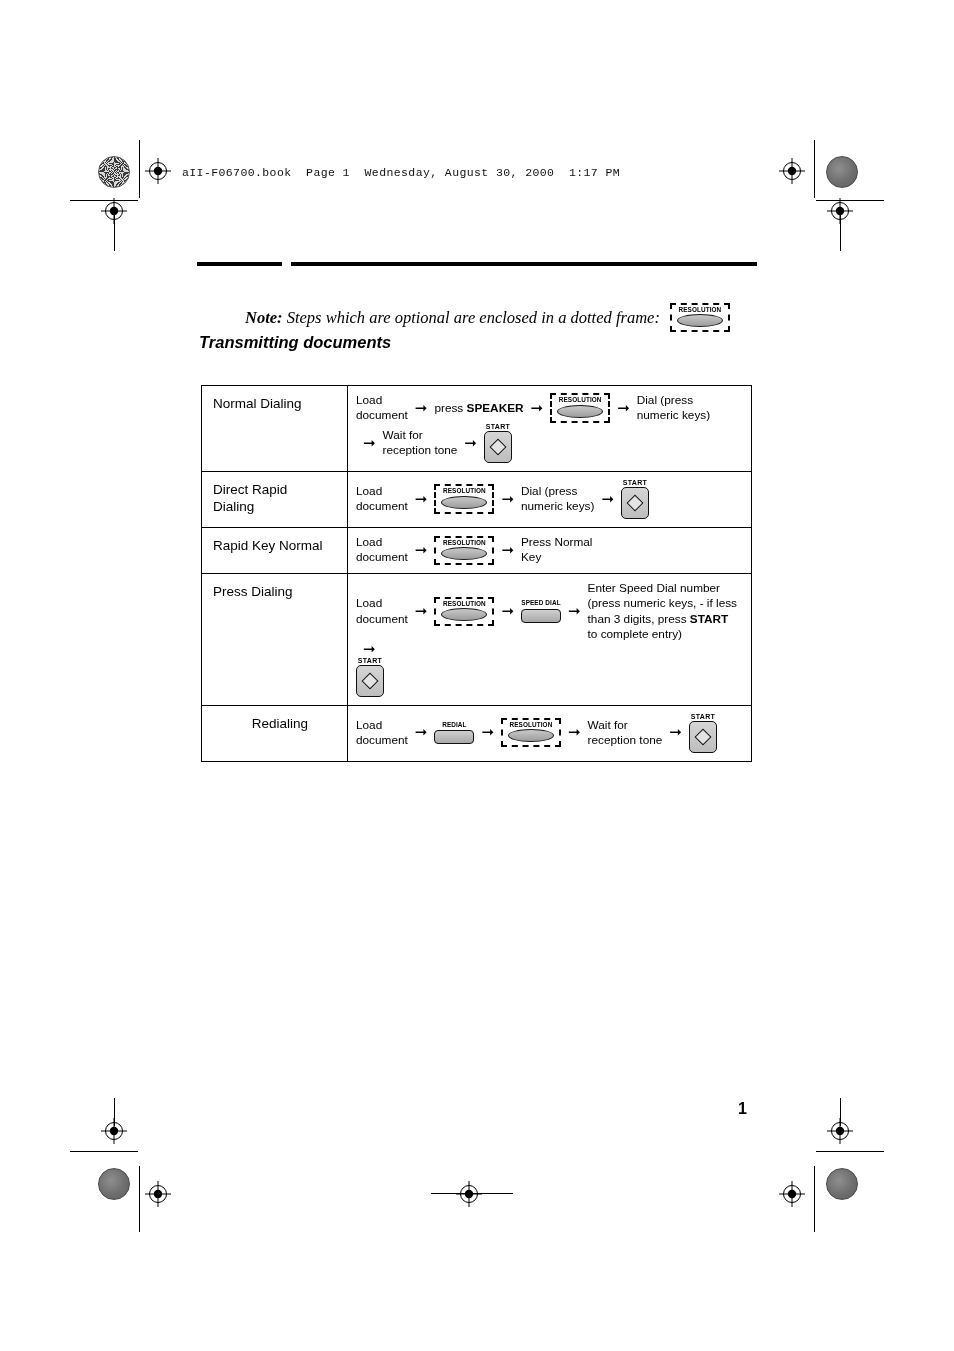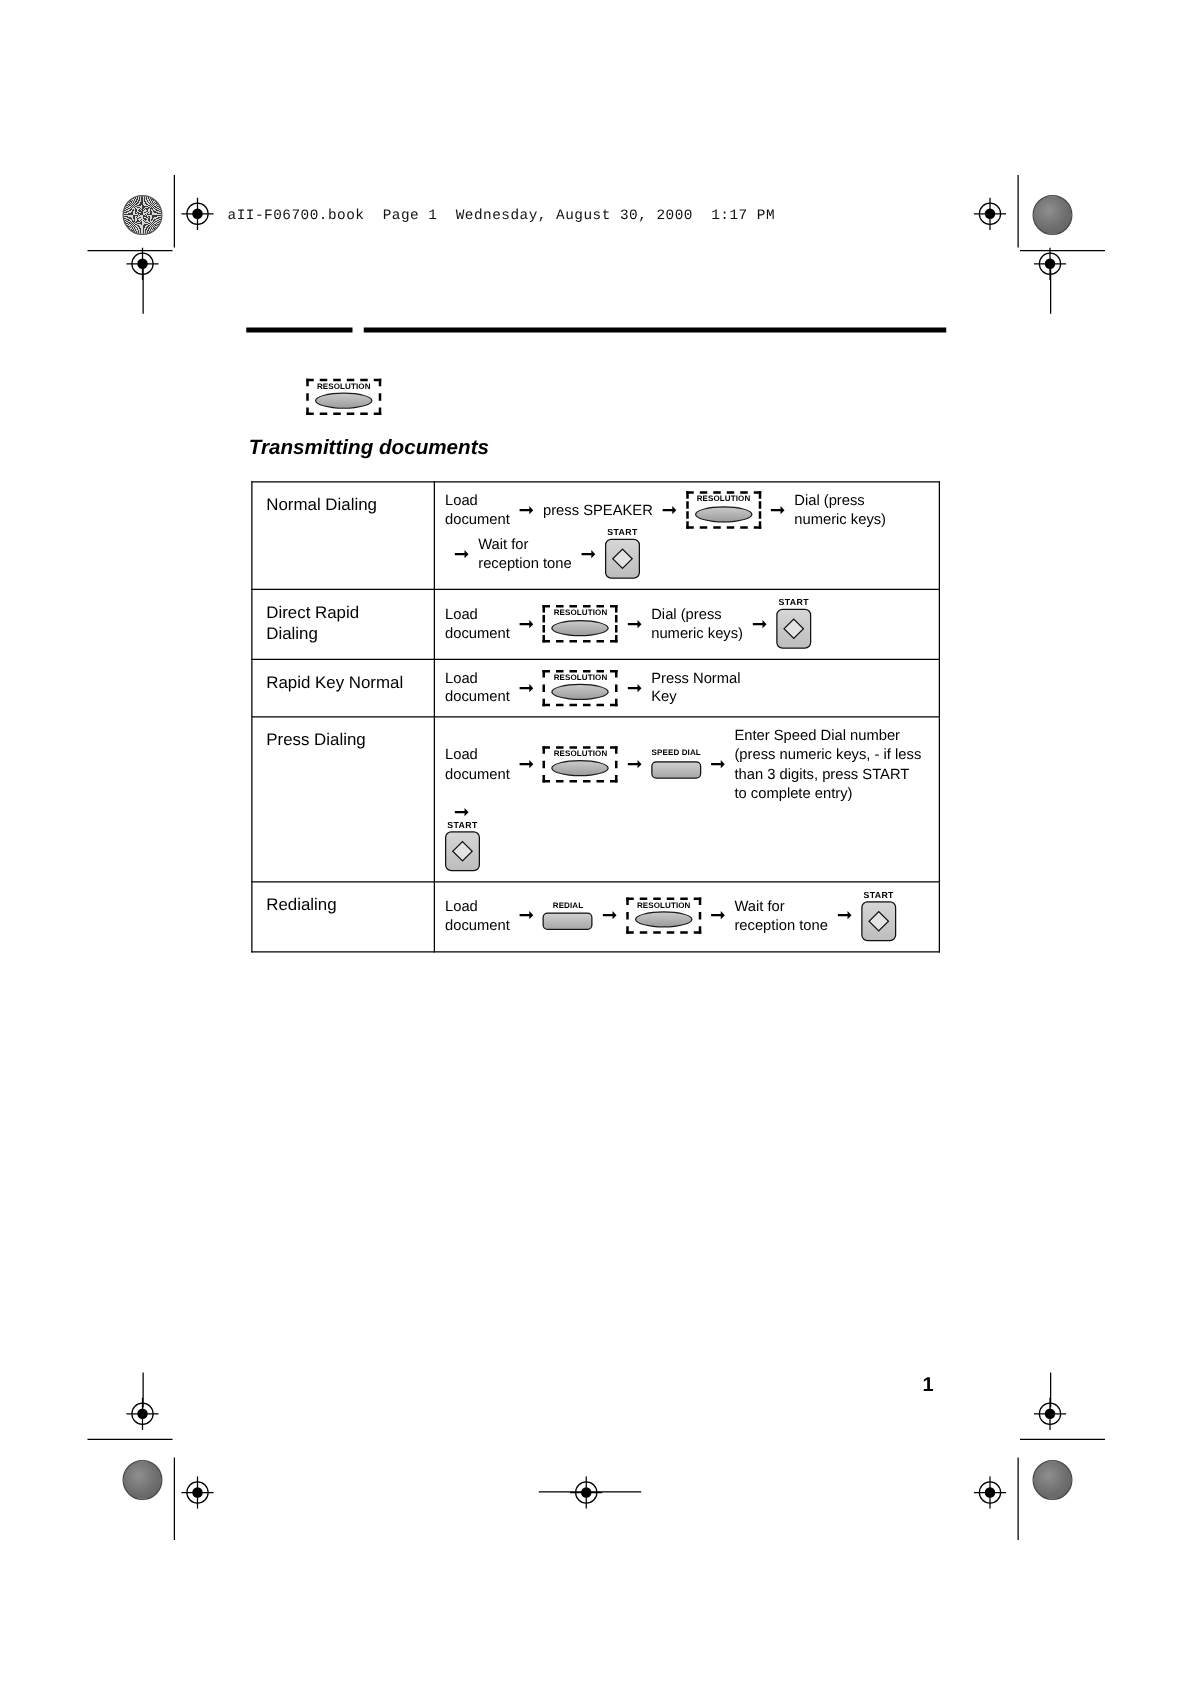--- a/index.html
+++ b/index.html
@@ -94,21 +94,21 @@
     font-style: italic;
     font-size: 16.5px;
     white-space: nowrap;
   }
   .note-text b { font-weight: bold; }
 
   
   .section-heading {
     position: absolute;
     left: 199px;
-    top: 349px;
+    top: 333px;
     font-size: 16.5px;
     font-weight: bold;
     font-style: italic;
   }
 
   
   .qr-table {
     position: absolute;
     left: 201px;
     top: 385px;
@@ -131,21 +131,21 @@
   .steps-cell {
     padding: 7px 6px 8px 8px;
   }
 
   .txt {
     font-size: 11.8px;
     line-height: 1.28;
     white-space: pre-line;
     flex: 0 0 auto;
   }
-  .txt b { font-weight: normal; }
+  .txt b { font-weight: bold; }
 
   .arrow {
     flex: 0 0 auto;
     margin: 0 7px;
     font-size: 15px;
     line-height: 1;
     font-family: "DejaVu Sans", sans-serif;
     font-weight: bold;
   }
 
@@ -325,20 +325,21 @@
 </div>
 
 <div class="filemeta">aII-F06700.book  Page 1  Wednesday, August 30, 2000  1:17 PM</div>
 
 <div class="title-wrap">
   <div class="title-rule left"></div>
   <div class="title-rule right"></div>
 </div>
 
 <div class="note-row">
+  <div class="note-text"><b>Note:</b><span> Steps which are optional are enclosed in a dotted frame:</span></div>
   <div class="dashed-frame">
     <div class="key key-res">
       <div class="cap">RESOLUTION</div>
       <div class="oval"></div>
     </div>
   </div>
 </div>
 
 <div class="section-heading">Transmitting documents</div>
 
@@ -463,21 +464,21 @@
               <div class="cap">START</div>
               <div class="start-body">
                 <div class="diamond"></div>
               </div>
             </div>
           </div>
         </td>
       </tr>
       <tr>
         <td>
-          <div class="label-cell" style="white-space: pre-line;">Redialing</div>
+          <div class="label-cell" style="white-space: pre-line; text-align: center;">Redialing</div>
         </td>
         <td>
           <div class="steps-cell steps-flow">
             <span class="txt">Load
 document</span>
             <span class="arrow">➞</span>
             <div class="key key-stacked">
               <div class="cap">REDIAL</div>
               <div class="pill"></div>
             </div>

